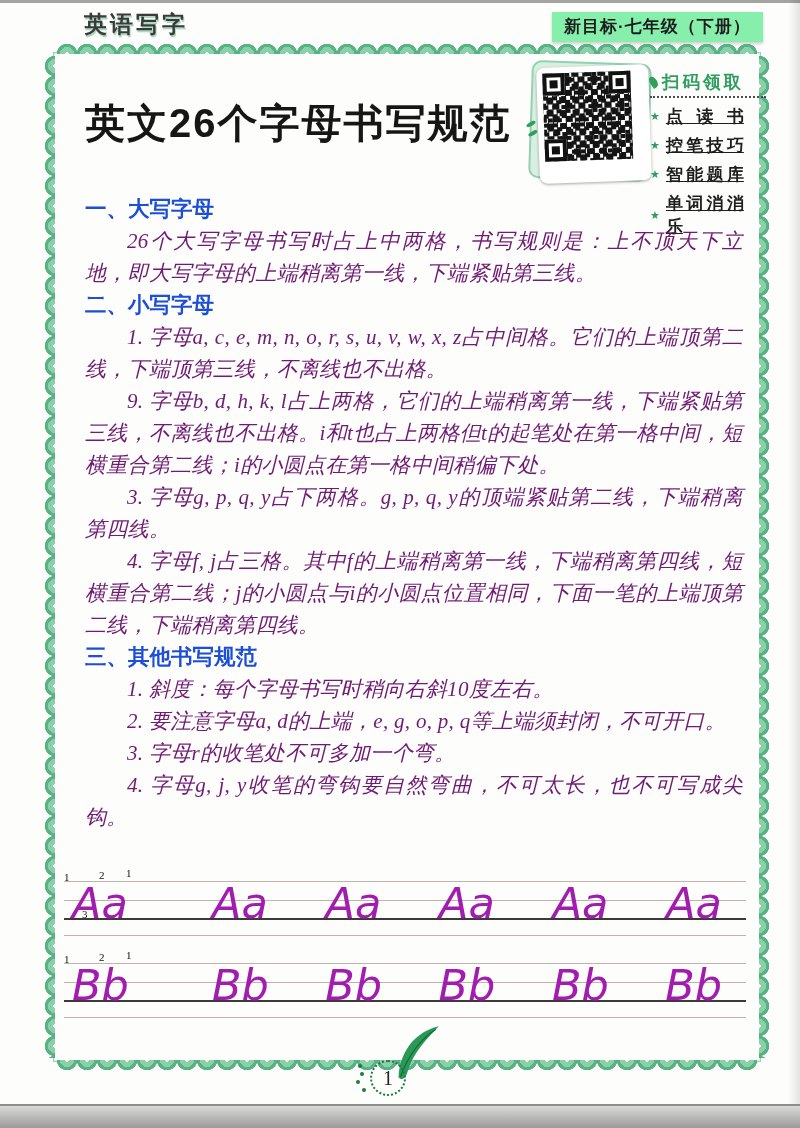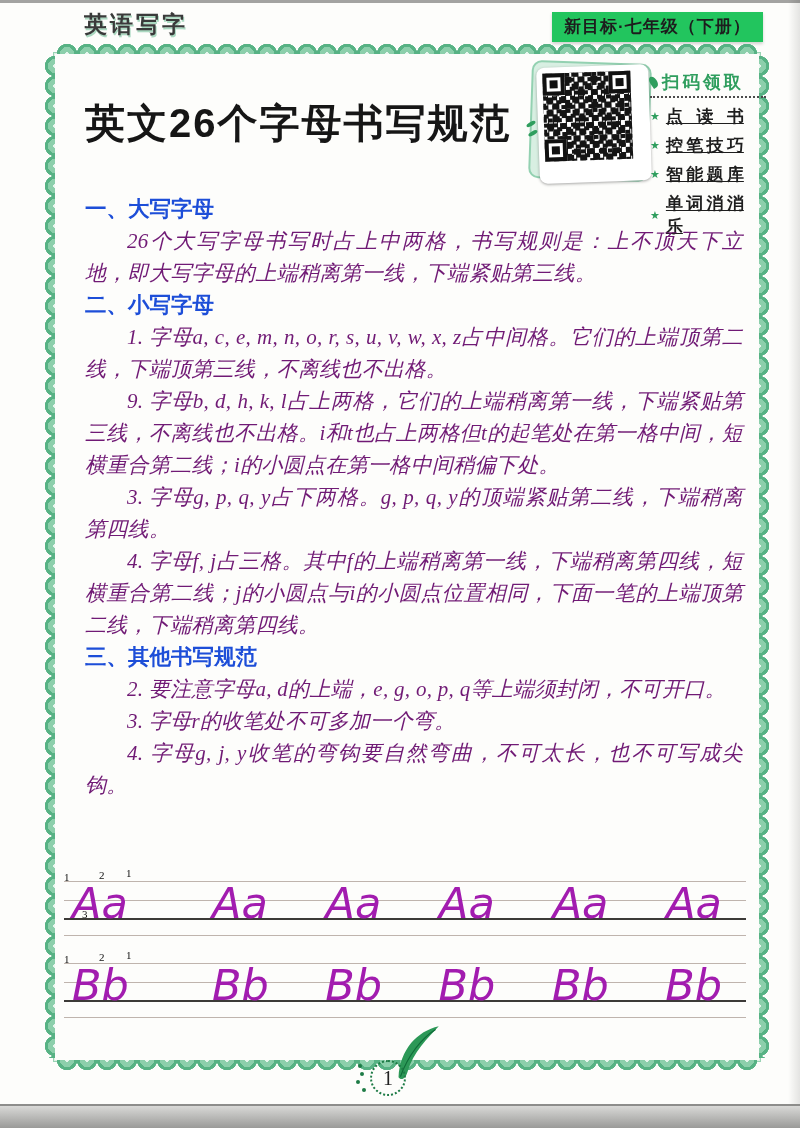--- a/index.html
+++ b/index.html
@@ -8,21 +8,21 @@
   
   .scan-top{position:absolute;left:0;top:0;right:0;height:3px;background:#a3a3a1;}
   .scan-bottom{position:absolute;left:0;right:0;bottom:0;height:22px;
         background:linear-gradient(#d9d9d7,#9a9a98);border-top:2px solid #8d8d8b;}
   .scan-right{position:absolute;top:0;bottom:0;right:0;width:12px;
         background:linear-gradient(to right,rgba(0,0,0,0),rgba(0,0,0,.10));}
   
   .logo{position:absolute;left:84px;top:9px;font-family:"Liberation Sans",sans-serif;
         font-weight:900;font-size:23px;letter-spacing:3px;color:#3a3a3a;
         text-shadow:1px 2px 0 #abd9c1;}
-  .badge{position:absolute;left:552px;top:12px;background:#22c55e;padding:3px 12px 4px;
+  .badge{position:absolute;left:552px;top:12px;background:#86efac;padding:3px 12px 4px;
         font-family:"Liberation Sans",sans-serif;font-weight:700;font-size:17px;
         letter-spacing:1px;color:#1d1d1d;box-shadow:0 2px 3px rgba(0,0,0,.18);}
   
   .frame{position:absolute;left:53px;top:52px;width:706px;height:1008px;
         border:1px solid #9ad3b4;box-shadow:inset 0 0 0 1px rgba(154,211,180,.30);}
   .sc{position:absolute;}
   .sc-top{left:3px;right:3px;top:-11px;height:12px;
         background:radial-gradient(circle at 50% 100%,#e7f6ee 0 2px,#8ccfab 2px 7px,#57b284 7px 10px,rgba(87,178,132,0) 10.5px) 0 0/20px 12px repeat-x;}
   .sc-bottom{left:3px;right:3px;bottom:-11px;height:12px;
         background:radial-gradient(circle at 50% 0%,#e7f6ee 0 2px,#8ccfab 2px 7px,#57b284 7px 10px,rgba(87,178,132,0) 10.5px) 0 0/20px 12px repeat-x;}
@@ -147,20 +147,21 @@
     <h2 class="sec">一、大写字母</h2>
     <p class="body">26个大写字母书写时占上中两格，书写规则是：上不顶天下立地，即大写字母的上端稍离第一线，下端紧贴第三线。</p>
 
     <h2 class="sec">二、小写字母</h2>
     <p class="body">1. 字母a, c, e, m, n, o, r, s, u, v, w, x, z占中间格。它们的上端顶第二线，下端顶第三线，不离线也不出格。</p>
     <p class="body">9. 字母b, d, h, k, l占上两格，它们的上端稍离第一线，下端紧贴第三线，不离线也不出格。i和t也占上两格但t的起笔处在第一格中间，短横重合第二线；i的小圆点在第一格中间稍偏下处。</p>
     <p class="body">3. 字母g, p, q, y占下两格。g, p, q, y的顶端紧贴第二线，下端稍离第四线。</p>
     <p class="body">4. 字母f, j占三格。其中f的上端稍离第一线，下端稍离第四线，短横重合第二线；j的小圆点与i的小圆点位置相同，下面一笔的上端顶第二线，下端稍离第四线。</p>
 
     <h2 class="sec">三、其他书写规范</h2>
+    <p class="body">1. 斜度：每个字母书写时稍向右斜10度左右。</p>
     <p class="body">2. 要注意字母a, d的上端，e, g, o, p, q等上端须封闭，不可开口。</p>
     <p class="body">3. 字母r的收笔处不可多加一个弯。</p>
     <p class="body">4. 字母g, j, y收笔的弯钩要自然弯曲，不可太长，也不可写成尖钩。</p>
   </div>
 
   <div class="prow prow-a">
     <div class="gl gl1"></div>
     <div class="gl gl2"></div>
     <div class="gl3"></div>
     <div class="gl gl4"></div>

